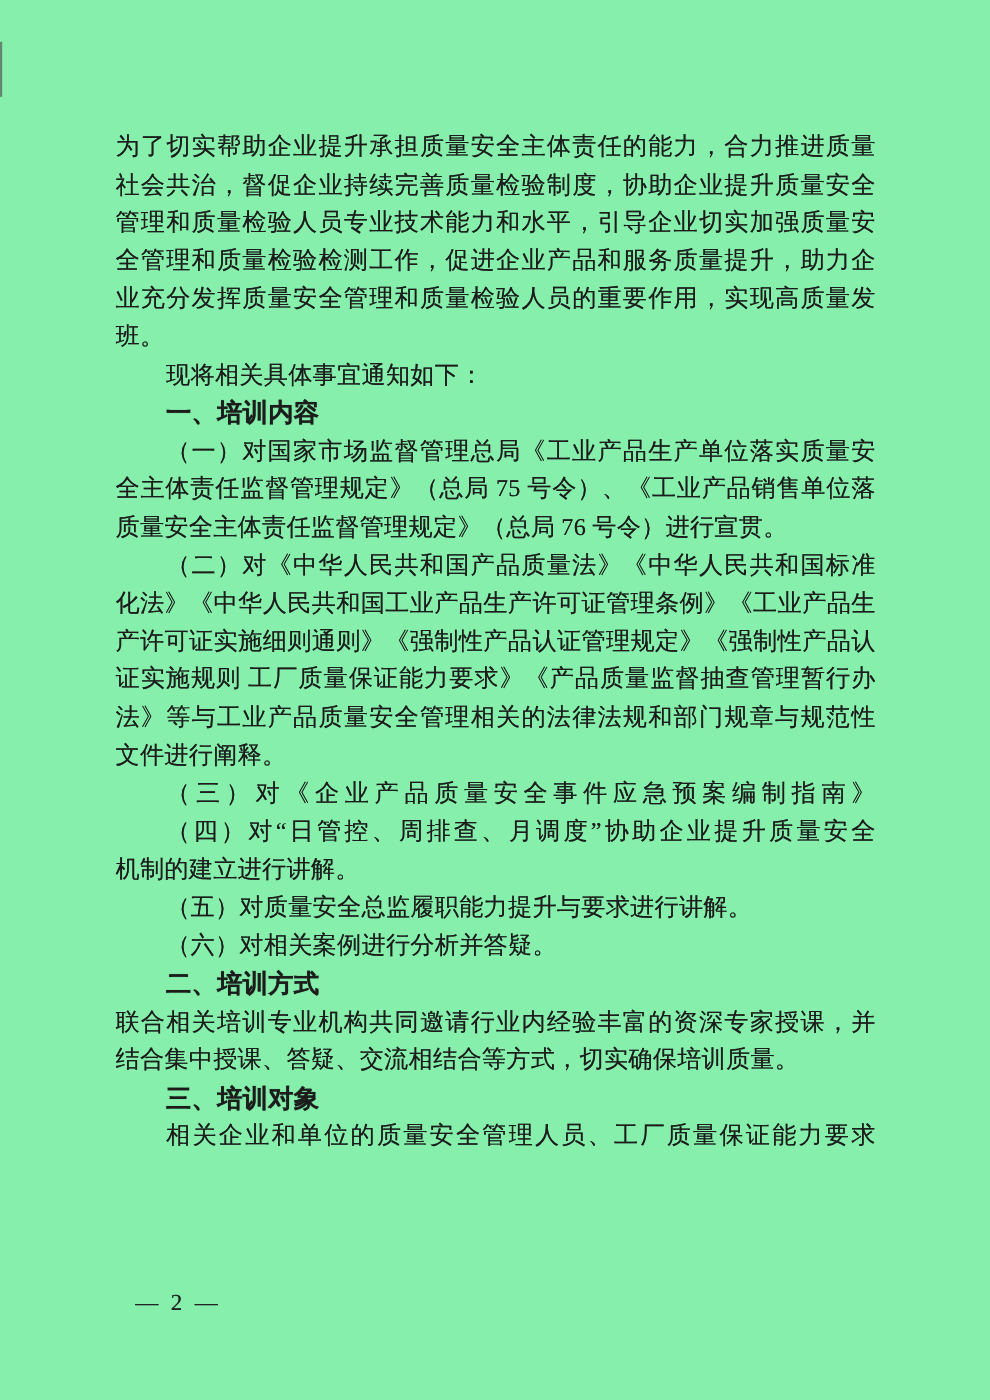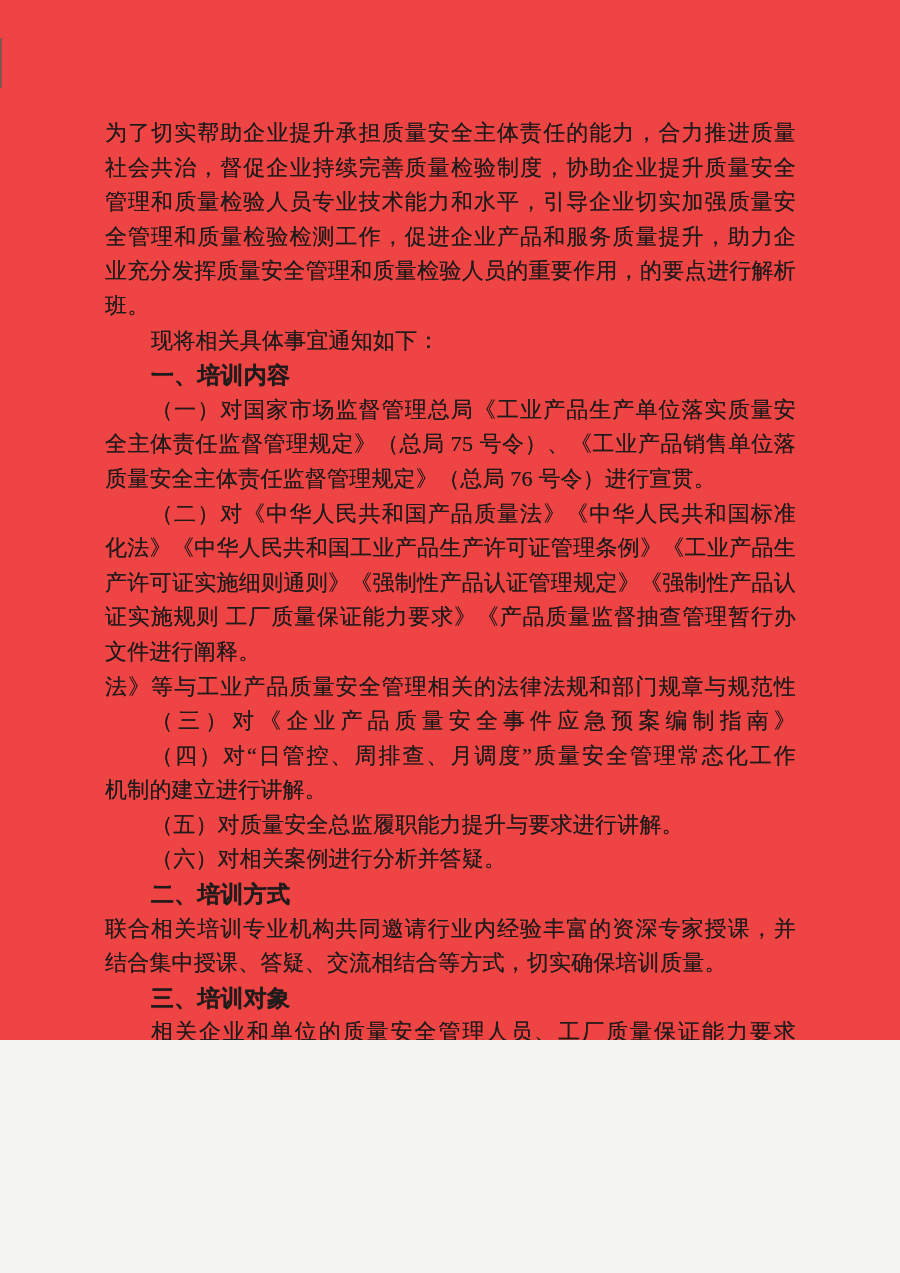--- a/index.html
+++ b/index.html
@@ -3,22 +3,22 @@
 <meta charset="utf-8">
 <style>
   html, body { margin: 0; padding: 0; }
   body {
     width: 900px; height: 1273px;
     background: #f4f4f2;
     font-family: "Liberation Serif", serif;
   }
   .page {
     position: relative;
-    width: 900px; height: 1040px;
-    background: #ef4444;
+    width: 900px; height: 1273px;
+    background: #86efac;
     overflow: hidden;
     color: #1c1c1c;
   }
   .scan-sliver {
     position: absolute; left: 0; top: 38px;
     width: 2px; height: 50px;
     background: #5a5a5a; opacity: .7;
   }
   .content {
     position: absolute;
@@ -60,47 +60,47 @@
 <body>
 
 <div class="page">
   <div class="scan-sliver"></div>
   <div class="content">
       <div class="para body">
         <div class="line">为了切实帮助企业提升承担质量安全主体责任的能力，合力推进质量</div>
         <div class="line">社会共治，督促企业持续完善质量检验制度，协助企业提升质量安全</div>
         <div class="line">管理和质量检验人员专业技术能力和水平，引导企业切实加强质量安</div>
         <div class="line">全管理和质量检验检测工作，促进企业产品和服务质量提升，助力企</div>
-        <div class="line">业充分发挥质量安全管理和质量检验人员的重要作用，的要点进行解析</div>
+        <div class="line">业充分发挥质量安全管理和质量检验人员的重要作用，实现高质量发</div>
         <div class="line last">班。</div>
       </div>
       <div class="para body">
         <div class="line indent last">现将相关具体事宜通知如下：</div>
       </div>
       <div class="para heading">
         <div class="line indent last">一、培训内容</div>
       </div>
       <div class="para body">
         <div class="line indent">（一）对国家市场监督管理总局《工业产品生产单位落实质量安</div>
         <div class="line">全主体责任监督管理规定》（总局 75 号令）、《工业产品销售单位落实</div>
         <div class="line last">质量安全主体责任监督管理规定》（总局 76 号令）进行宣贯。</div>
       </div>
       <div class="para body">
         <div class="line indent">（二）对《中华人民共和国产品质量法》《中华人民共和国标准</div>
         <div class="line">化法》《中华人民共和国工业产品生产许可证管理条例》《工业产品生</div>
         <div class="line">产许可证实施细则通则》《强制性产品认证管理规定》《强制性产品认</div>
         <div class="line">证实施规则 工厂质量保证能力要求》《产品质量监督抽查管理暂行办</div>
+        <div class="line">法》等与工业产品质量安全管理相关的法律法规和部门规章与规范性</div>
         <div class="line last">文件进行阐释。</div>
-        <div class="line">法》等与工业产品质量安全管理相关的法律法规和部门规章与规范性</div>
       </div>
       <div class="para body">
         <div class="line indent">（三）对《企业产品质量安全事件应急预案编制指南》</div>
       </div>
       <div class="para body">
-        <div class="line indent">（四）对“日管控、周排查、月调度”质量安全管理常态化工作</div>
+        <div class="line indent">（四）对“日管控、周排查、月调度”协助企业提升质量安全</div>
         <div class="line last">机制的建立进行讲解。</div>
       </div>
       <div class="para body">
         <div class="line indent last">（五）对质量安全总监履职能力提升与要求进行讲解。</div>
       </div>
       <div class="para body">
         <div class="line indent last">（六）对相关案例进行分析并答疑。</div>
       </div>
       <div class="para heading">
         <div class="line indent last">二、培训方式</div>

